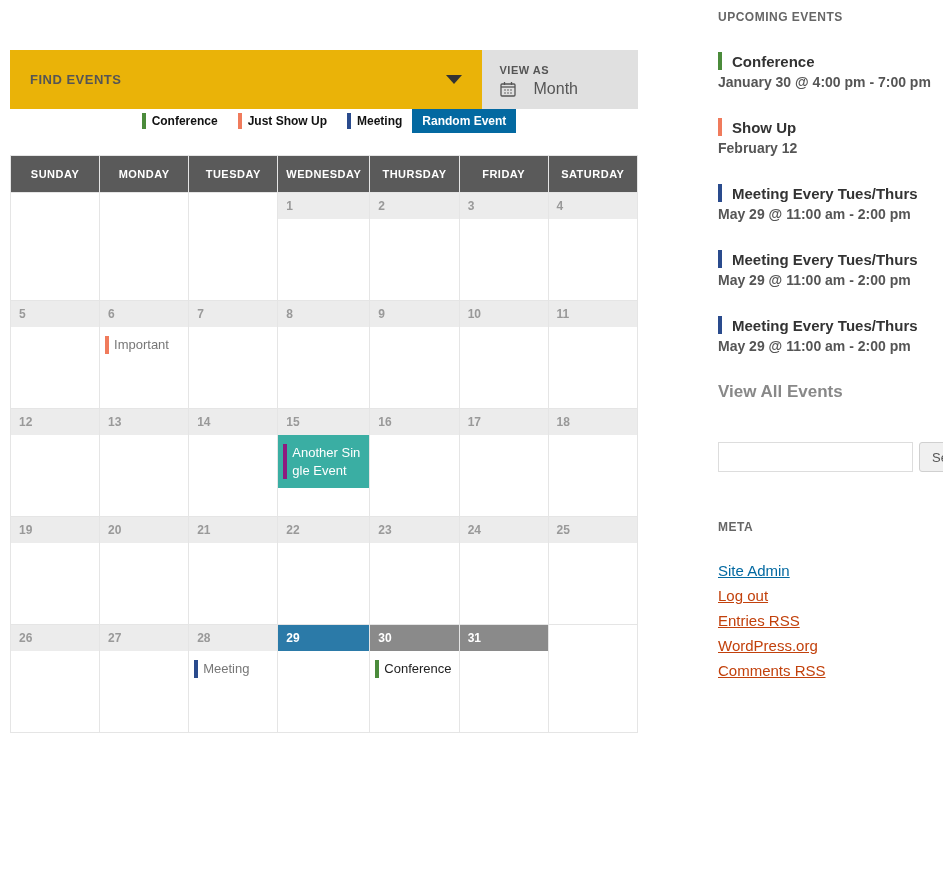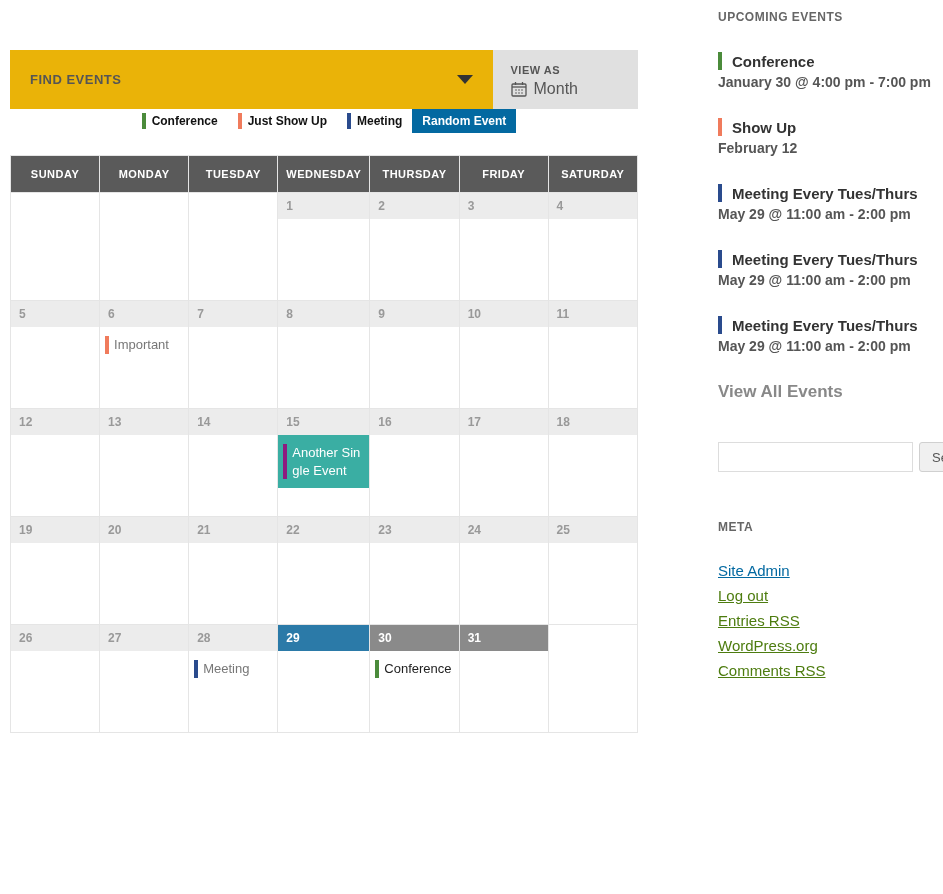--- a/index.html
+++ b/index.html
@@ -6,21 +6,21 @@
 body { font-family: "Helvetica Neue", Helvetica, Arial, sans-serif; color: #333; background: #fff; padding: 10px; }
 .container { display: flex; gap: 80px; max-width: 943px; }
 .main { flex: 1; max-width: 640px; }
 .sidebar { width: 215px; }
 
 .filter-bar { display: flex; background: #eab308; margin-top: 40px; }
 .find-events { flex: 1; padding: 22px 20px; display: flex; justify-content: space-between; align-items: center; font-weight: bold; color: #555; font-size: 13px; letter-spacing: 0.5px; }
 .find-events .triangle { width: 0; height: 0; border-left: 8px solid transparent; border-right: 8px solid transparent; border-top: 9px solid #333; }
 .view-as-wrap { background: #e0e0e0; padding: 14px 60px 6px 18px; display: flex; flex-direction: column; }
 .view-as-label { font-size: 11px; font-weight: bold; color: #555; letter-spacing: 0.5px; margin-bottom: 4px; }
-.view-as-row { display: flex; align-items: center; gap: 7px; color: #555; font-size: 16px; }
+.view-as-row { display: flex; align-items: center; gap: 18px; color: #555; font-size: 16px; }
 .cal-icon { width: 16px; height: 16px; }
 
 .events-title { text-align: center; font-size: 26px; font-weight: 700; color: #333; margin-top: 60px; margin-bottom: 24px; }
 
 .legend { display: flex; justify-content: center; gap: 0; margin-bottom: 22px; }
 .legend-item { display: flex; align-items: center; padding: 4px 10px; font-size: 12px; font-weight: bold; color: #111; }
 .legend-bar { width: 4px; height: 16px; margin-right: 6px; }
 .legend-item.solid { color: #fff; }
 .c-green { background: #4b8b3b; }
 .c-orange { background: #f07b5c; }
@@ -54,21 +54,21 @@
 .ev-date { color: #555; font-size: 14px; font-weight: 600; }
 .view-all { color: #888; font-weight: bold; font-size: 17px; margin-top: 20px; margin-bottom: 40px; display: block; }
 
 .search-row { display: flex; gap: 6px; margin-top: 36px; margin-bottom: 48px; }
 .search-input { flex: 1; border: 1px solid #ddd; padding: 6px; font-size: 14px; }
 .search-btn { background: #f0f0f0; border: 1px solid #d0d0d0; border-radius: 3px; padding: 6px 12px; font-size: 13px; color: #555; cursor: pointer; }
 
 .meta-list { margin-top: 22px; }
 .meta-list a { display: block; text-decoration: underline; margin-bottom: 8px; font-size: 15px; }
 .meta-list a.admin { color: #0369a1; }
-.meta-list a.nm { color: #4d7c0f; }
+.meta-list a.nm { color: #c2410c; }
 </style>
 </head>
 <body>
 
 <div class="container">
   <div class="main">
     <div class="filter-bar">
       <div class="find-events">
         <span>FIND EVENTS</span>
         <span class="triangle"></span>

